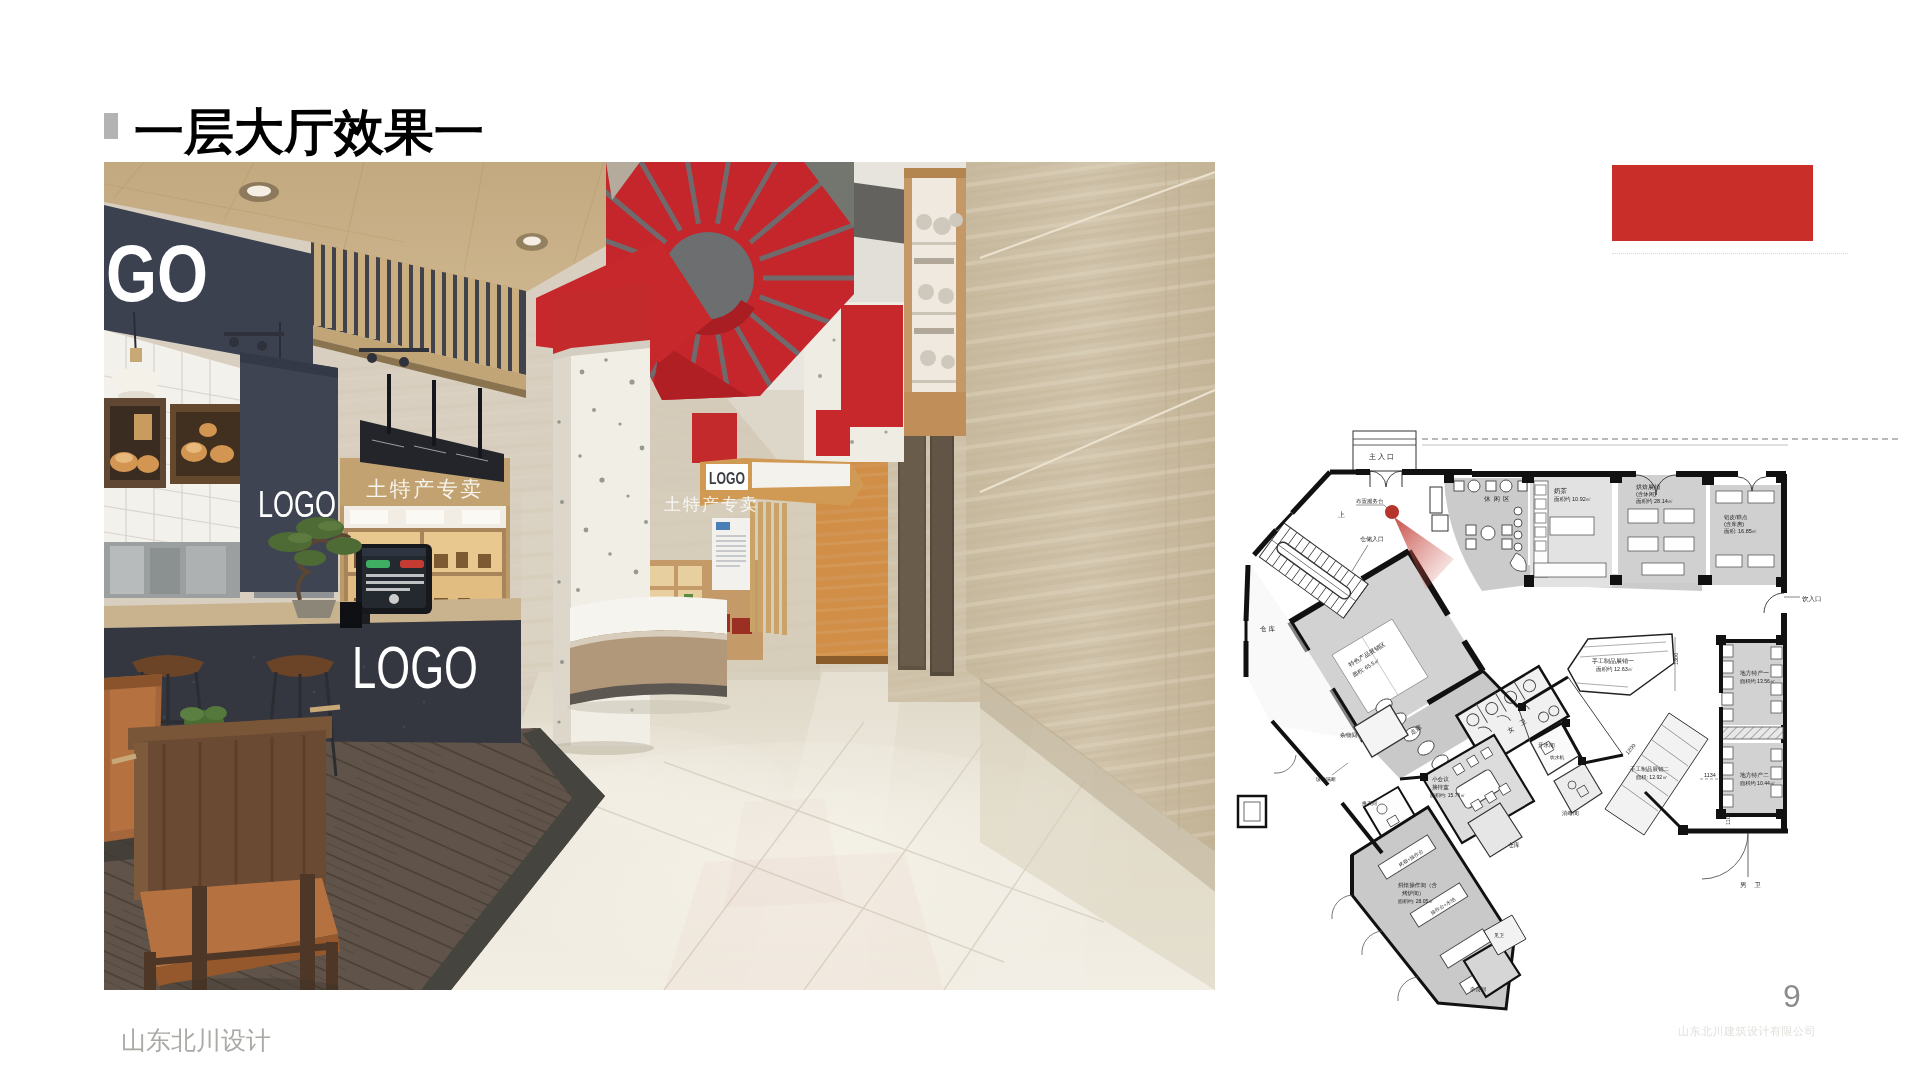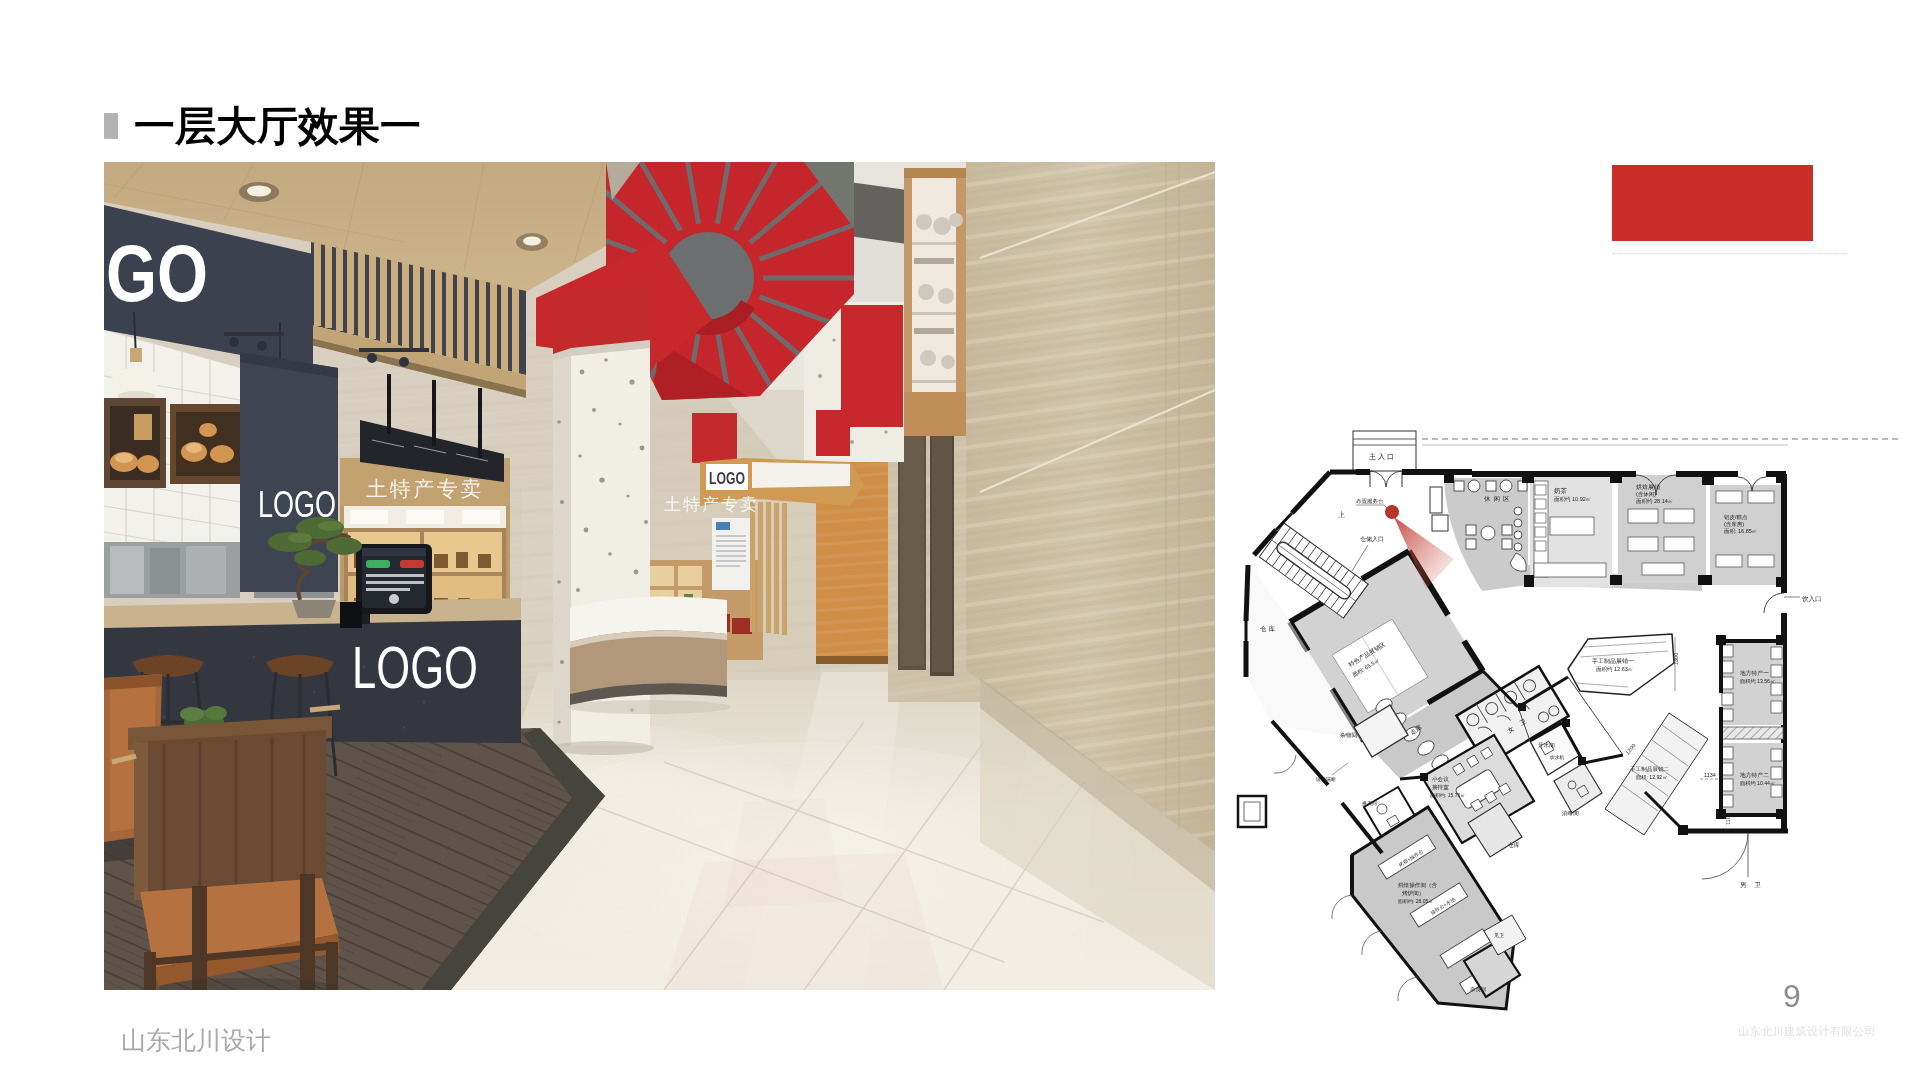--- a/index.html
+++ b/index.html
@@ -4,31 +4,31 @@
 <style>
   html,body{margin:0;padding:0;width:1920px;height:1080px;background:#ffffff;overflow:hidden;
     font-family:"Liberation Sans",sans-serif;}
   .abs{position:absolute;}
 </style>
 </head>
 <body>
 
 <div class="abs" style="left:104px;top:113px;width:14px;height:26px;background:#b3b3b3;"></div>
 
-<div class="abs" style="left:134px;top:99px;font-size:41px;font-weight:bold;color:#000;letter-spacing:0px;text-align:center;">一层大厅效果一</div>
+<div class="abs" style="left:134px;top:99px;font-size:50px;font-weight:bold;color:#000;letter-spacing:0px;text-align:center;">一层大厅效果一</div>
 
 <div class="abs" style="left:1612px;top:165px;width:201px;height:76px;background:#ca2e28;"></div>
 
 <div class="abs" style="left:1612px;top:253px;width:236px;height:0;border-top:1px dotted #d8d8d8;"></div>
 
 <div class="abs" style="left:121px;top:1024px;font-size:25px;color:#a9a9a5;">山东北川设计</div>
 
 <div class="abs" style="left:1783px;top:978px;font-size:32px;color:#8c8c8c;">9</div>
 
-<div class="abs" style="left:1738px;top:1024px;font-size:11px;color:#e0e0dc;letter-spacing:0.5px;">山东北川建筑设计有限公司</div>
+<div class="abs" style="left:1678px;top:1024px;font-size:11px;color:#e0e0dc;letter-spacing:0.5px;">山东北川建筑设计有限公司</div>
 
 <div class="abs" style="left:104px;top:162px;width:1111px;height:828px;overflow:hidden;">
 <svg width="1111" height="828" viewBox="0 0 1111 828" xmlns="http://www.w3.org/2000/svg">
 <defs>
   <linearGradient id="floorg" x1="0" y1="0" x2="0" y2="1">
     <stop offset="0" stop-color="#ddd6c6"></stop>
           <stop offset="0.45" stop-color="#ebe6d9"></stop>
           <stop offset="1" stop-color="#f2eee4"></stop>
   </linearGradient>
   <linearGradient id="trav" x1="0" y1="0" x2="1" y2="0">

